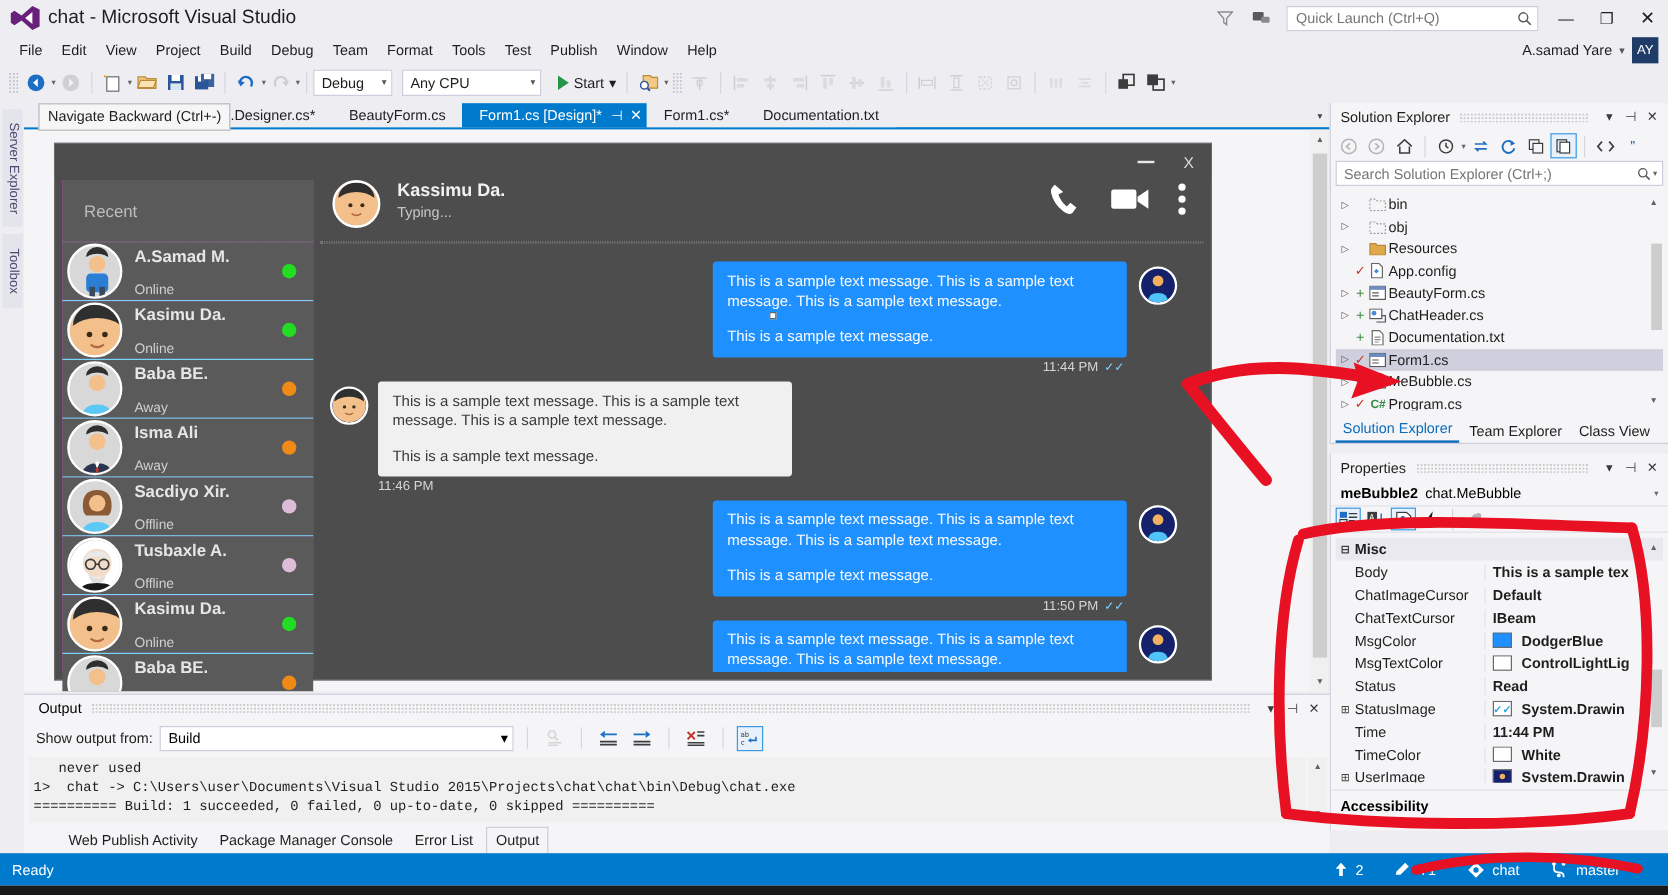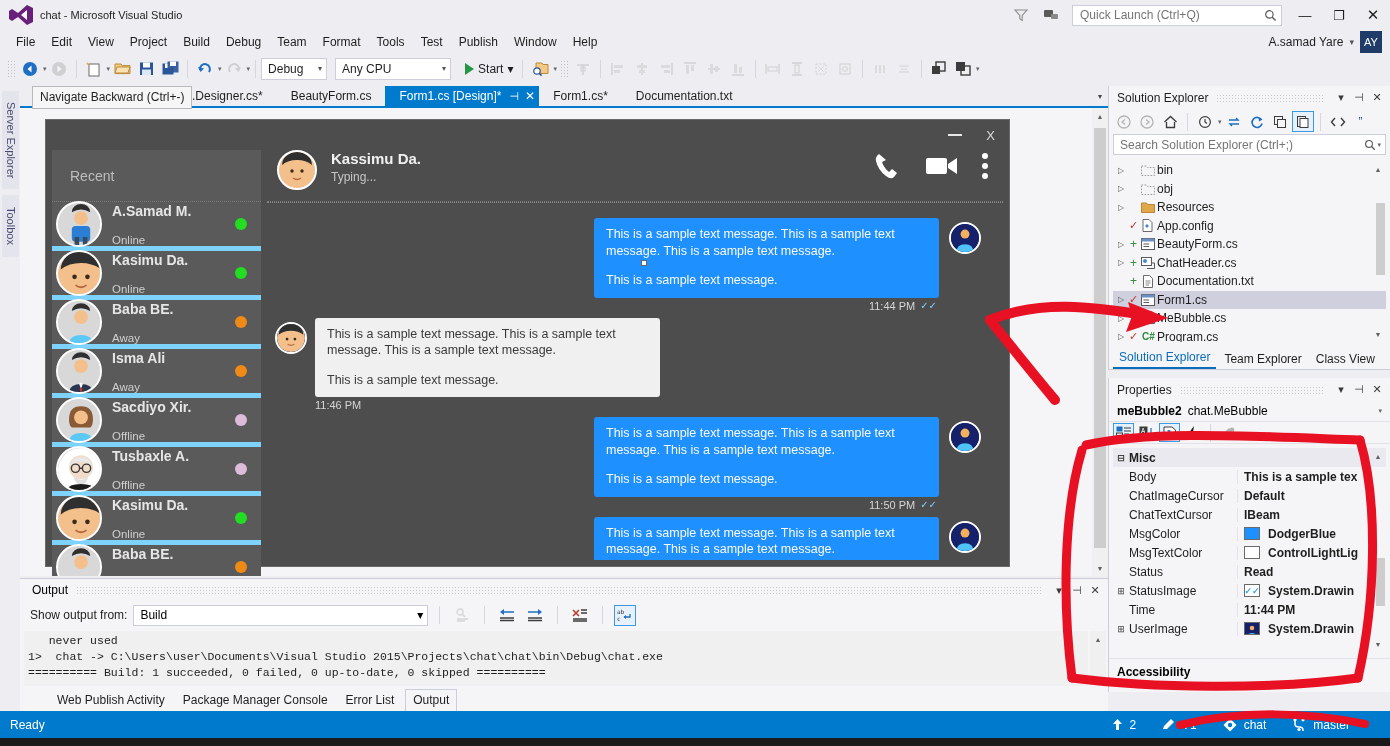--- a/index.html
+++ b/index.html
@@ -11,21 +11,21 @@
     overflow: hidden;
   }
   #app { position: relative; width: 1390px; height: 746px; background: #eeeef2; }
 
   
   .titlebar {
     position: absolute; left: 0; top: 0; width: 1390px; height: 30px;
     background: #eeeef2; display: flex; align-items: center;
   }
   .vs-logo { width: 26px; height: 22px; margin-left: 8px; position: relative; }
-  .vs-title { font-size: 11px; color: #1e1e1e; margin-left: 6px; }
+  .vs-title { font-size: 16px; color: #1e1e1e; margin-left: 6px; }
   .tb-right { margin-left: auto; display: flex; align-items: center; gap: 0px; }
   .tb-icon { width: 30px; height: 28px; display: flex; align-items: center; justify-content: center; color: #717171; }
   .qlaunch {
     width: 210px; height: 21px; border: 1px solid #cccedb; background: #fff;
     display: flex; align-items: center; padding: 0 4px 0 7px; margin: 0 6px;
   }
   .qlaunch input {
     border: none; outline: none; font-family: "Liberation Sans", sans-serif;
     font-size: 12px; color: #7a7a7a; flex: 1; background: transparent;
   }
@@ -119,21 +119,21 @@
   .cf-min { width: 14px; height: 2px; background: #e8e8e8; }
   .cf-close { color: #dcdcdc; font-size: 13px; }
 
   .cf-body { position: absolute; left: 6px; top: 30px; right: 6px; bottom: 6px; }
 
   .recentpane { position: absolute; left: 0; top: 0; width: 209px; bottom: 0; background: #d946ef; }
   .recent-head { height: 52px; display: flex; align-items: center; padding-left: 18px;
      color: #bdbdbd; font-size: 14px; background: #5a5a5a; border-bottom: 1px dotted #7d7d7d;}
   .contact {
     height: 49px; display: flex; align-items: center; padding-left: 4px;
-    border-bottom: 5px solid #7dd3fc; position: relative; background: #5a5a5a;
+    border-bottom: 1px solid #7dd3fc; position: relative; background: #5a5a5a;
   }
   .c-ava { width: 46px; height: 46px; border-radius: 50%; background: #d8d8d8;
     border: 2px solid #ffffff; position: relative; overflow: hidden; flex: none; }
   .c-txt { margin-left: 10px; }
   .c-name { font-size: 14px; font-weight: bold; color: #e6e6e6; line-height: 16px; }
   .c-status { font-size: 11.5px; color: #cfcfcf; margin-top: 15px; }
   .c-dot { position: absolute; right: 14px; top: 50%; transform: translateY(-50%);
     width: 12px; height: 12px; border-radius: 50%; }
 
   .chatpane { position: absolute; left: 215px; top: 0; right: 0; bottom: 0; background: #4d4d4d; }
@@ -1080,20 +1080,28 @@
             </span>
           </div>
           <div class="grow">
             <span class="g-exp"></span>
             <span class="g-name">Time</span>
             <span class="g-val">
               <span>11:44 PM</span>
             </span>
           </div>
           <div class="grow">
+            <span class="g-exp"></span>
+            <span class="g-name">TimeColor</span>
+            <span class="g-val">
+              <span class="swatch" style="background:#ffffff"></span>
+              <span>White</span>
+            </span>
+          </div>
+          <div class="grow">
             <span class="g-exp">⊞</span>
             <span class="g-name">UserImage</span>
             <span class="g-val">
               <span class="swatch" style="background:#16216b;overflow:hidden"><svg width="14" height="14" viewBox="0 0 100 100">
                   <circle cx="50" cy="50" r="50" fill="#16216b"></circle>
       <circle cx="50" cy="36" r="16" fill="#f3b15e"></circle>
       <path d="M20 100 q0-28 30-28 t30 28 Z" fill="#4fc3f7"></path>
                 </svg></span>
               <span>System.Drawin</span>
             </span>

